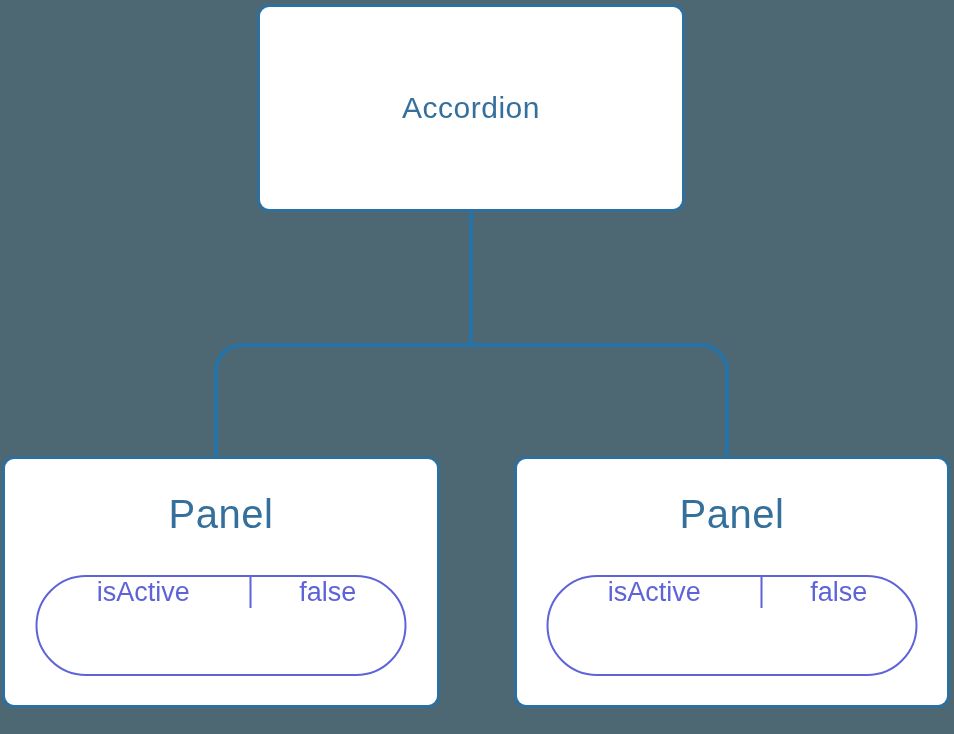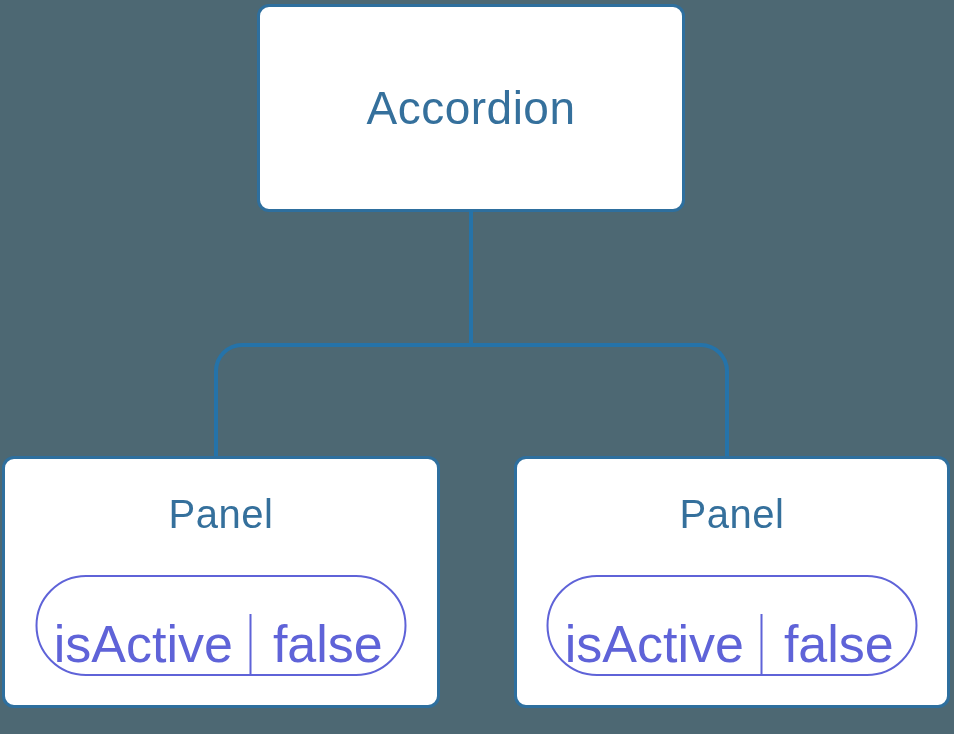--- a/index.html
+++ b/index.html
@@ -27,21 +27,21 @@
     border-radius:12px;
     display:flex;
     align-items:center;
     justify-content:center;
   }
   .root-node{
     left:257px;top:4px;width:428px;height:208px;
   }
   .root-label{
     color:var(--node-text);
-    font-size:46px;
+    font-size:30px;
     font-weight:500;
     letter-spacing:0.5px;
   }
 
   
   .stem{
     position:absolute;
     left:469px;top:210px;
     width:4px;height:136px;
     background:var(--line);
@@ -78,23 +78,23 @@
   }
   .state-pill{
     position:absolute;
     top:116px;
     left:50%;
     transform:translateX(-50%);
     width:371px;height:101px;
     border:2px solid var(--pill);
     border-radius:50.5px;
     display:flex;
-    align-items:flex-end;
+    align-items:flex-start;
     color:var(--pill);
-    font-size:52px;
+    font-size:27px;
   }
   .pill-cell{
     display:flex;
     align-items:center;
     justify-content:center;
   }
   .pill-key{flex:0 0 58.2%;border-right:2px solid var(--pill);}
   .pill-value{flex:1 1 auto;}
 </style>
 </head>

